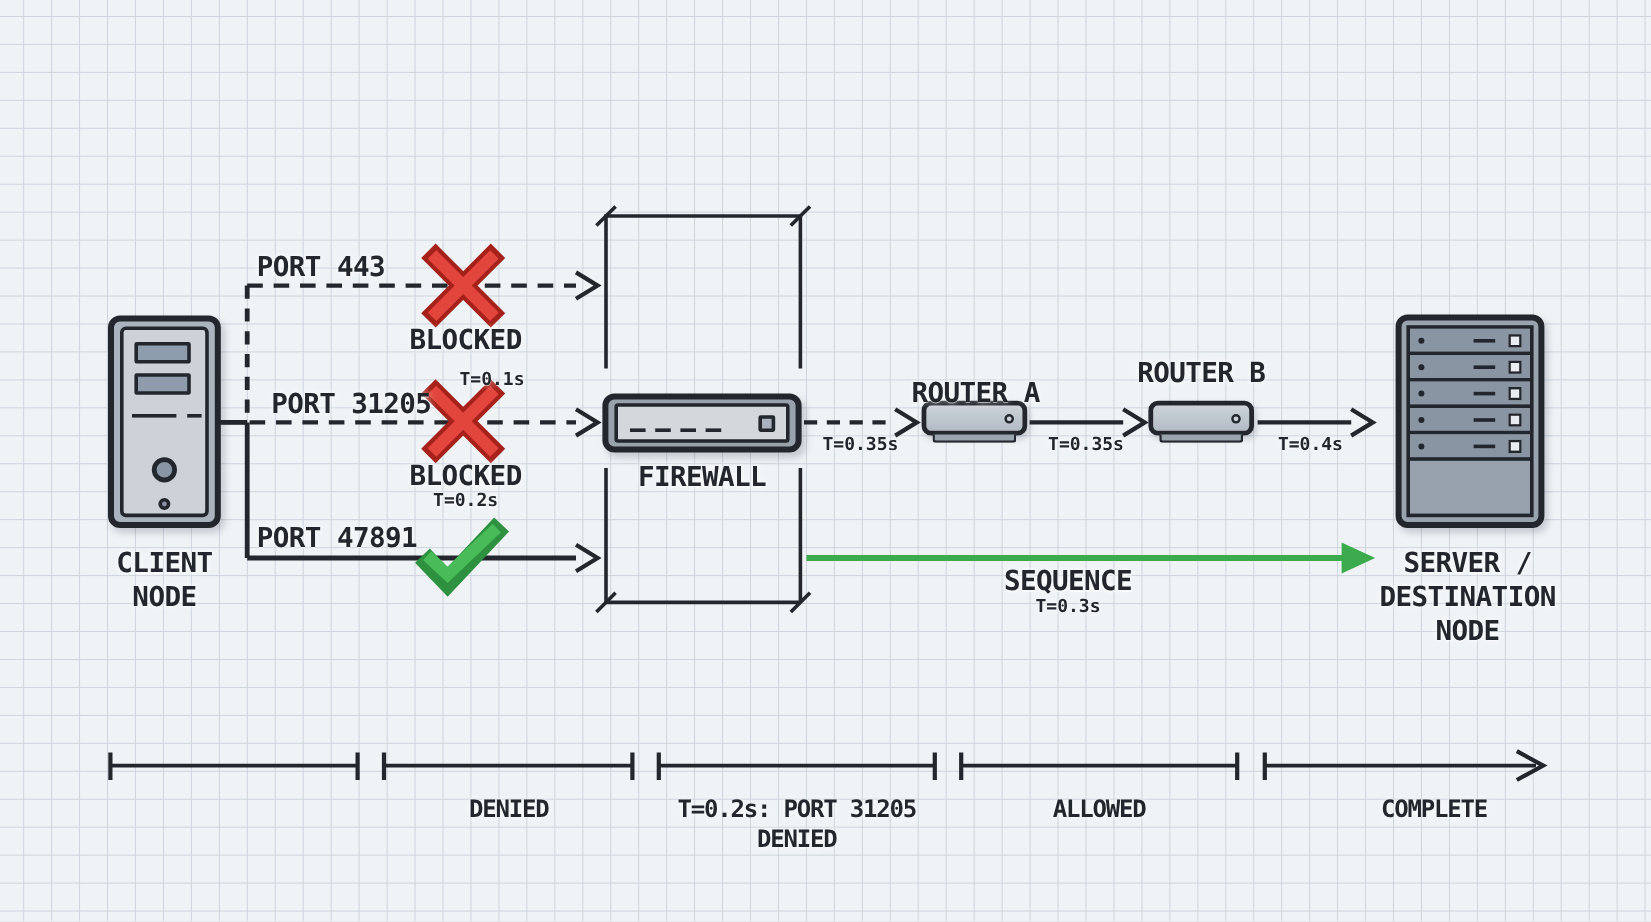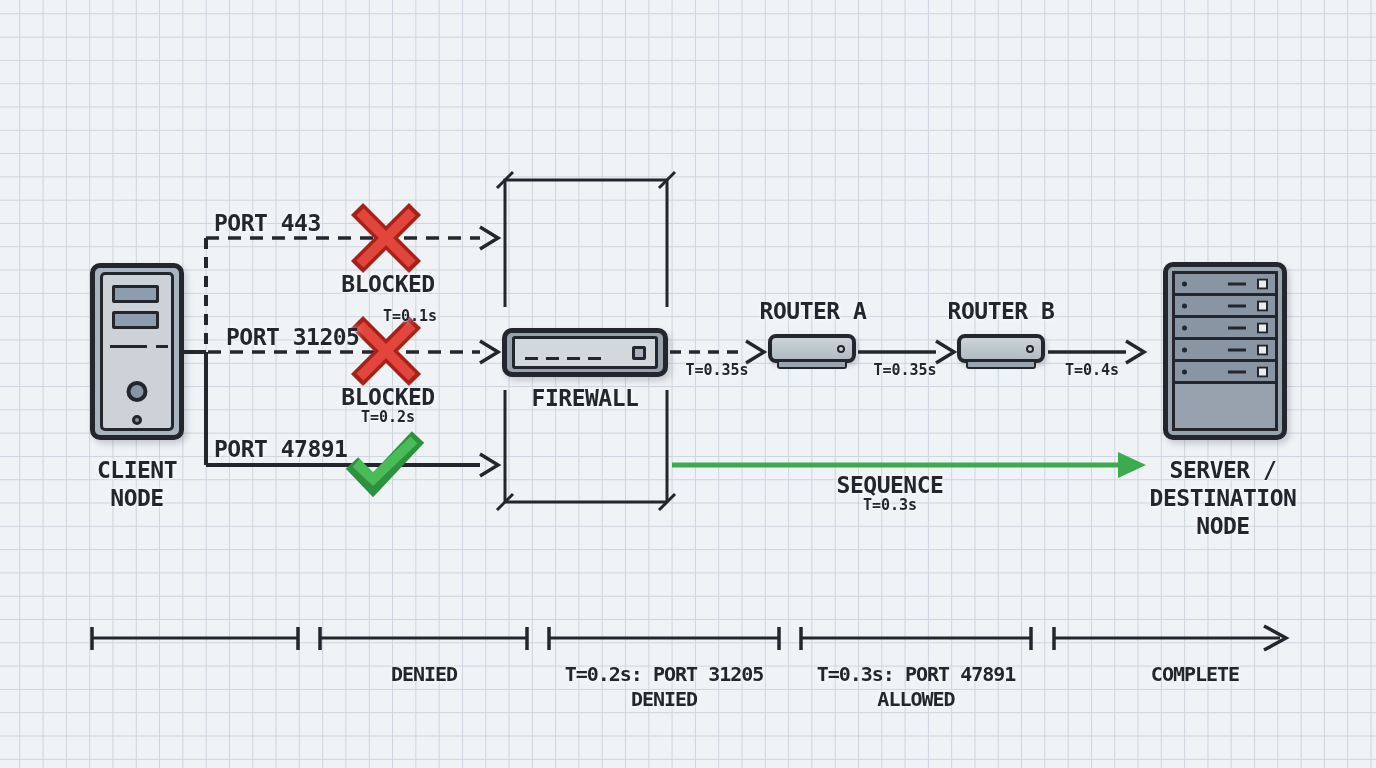--- a/index.html
+++ b/index.html
@@ -227,40 +227,39 @@
   <div class="lbl small center" style="left:388px;top:409px;">T=0.2s</div>
 
   <div class="lbl big" style="left:214px;top:437px;">PORT 47891</div>
 
   <div class="lbl big center" style="left:137px;top:458px;">CLIENT</div>
   <div class="lbl big center" style="left:137px;top:486px;">NODE</div>
 
   <div class="lbl big center" style="left:585px;top:386px;">FIREWALL</div>
 
   <div class="lbl small center" style="left:717px;top:362px;">T=0.35s</div>
-  <div class="lbl big center" style="left:813px;top:299px;">ROUTER A</div>
+  <div class="lbl big center" style="left:813px;top:316px;">ROUTER A</div>
   <div class="lbl small center" style="left:905px;top:362px;">T=0.35s</div>
   <div class="lbl big center" style="left:1001px;top:299px;">ROUTER B</div>
   <div class="lbl small center" style="left:1092px;top:362px;">T=0.4s</div>
 
   <div class="lbl big center" style="left:890px;top:473px;">SEQUENCE</div>
   <div class="lbl small center" style="left:890px;top:497px;">T=0.3s</div>
 
   <div class="lbl big center" style="left:1223px;top:458px;">SERVER /</div>
   <div class="lbl big center" style="left:1223px;top:486px;">DESTINATION</div>
   <div class="lbl big center" style="left:1223px;top:514px;">NODE</div>
 
   <div class="tl-event" style="left:424px;">
     <div>DENIED</div>
   </div>
   <div class="tl-event" style="left:664px;">
     <div>T=0.2s: PORT 31205</div>
     <div>DENIED</div>
   </div>
   <div class="tl-event" style="left:916px;">
-    <div>T=0.3s: PORT 47891</div>
     <div>ALLOWED</div>
   </div>
   <div class="tl-event" style="left:1195px;">
     <div>COMPLETE</div>
   </div>
 
 </div>
 
 </body></html>

